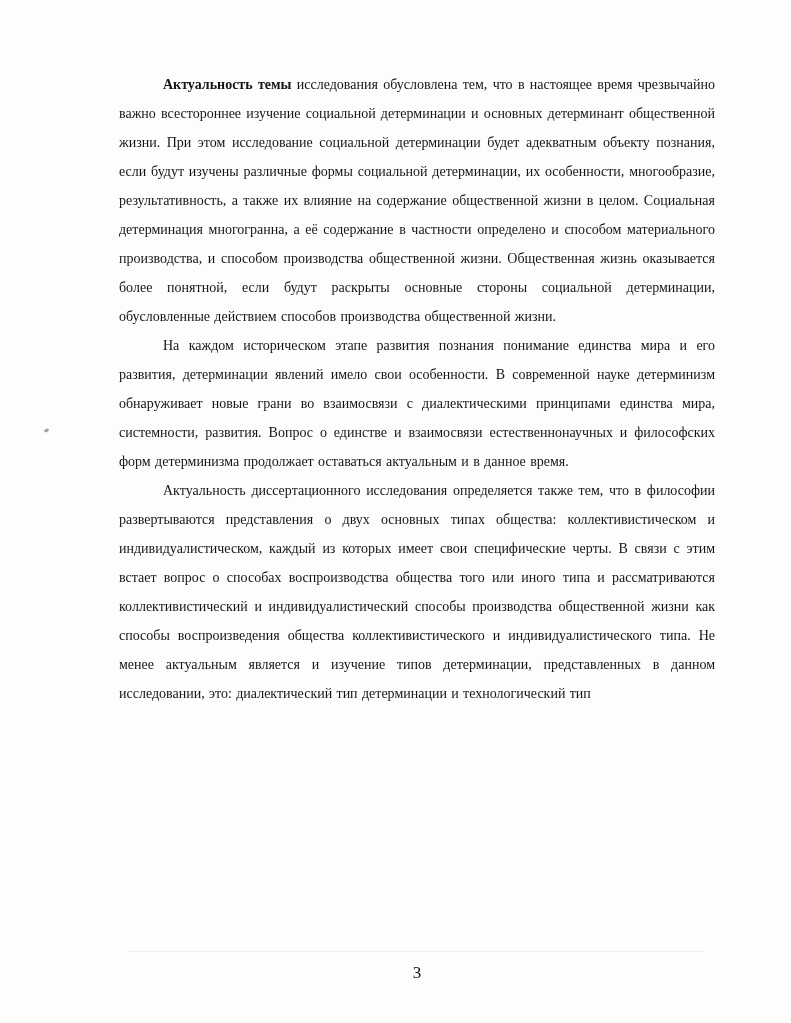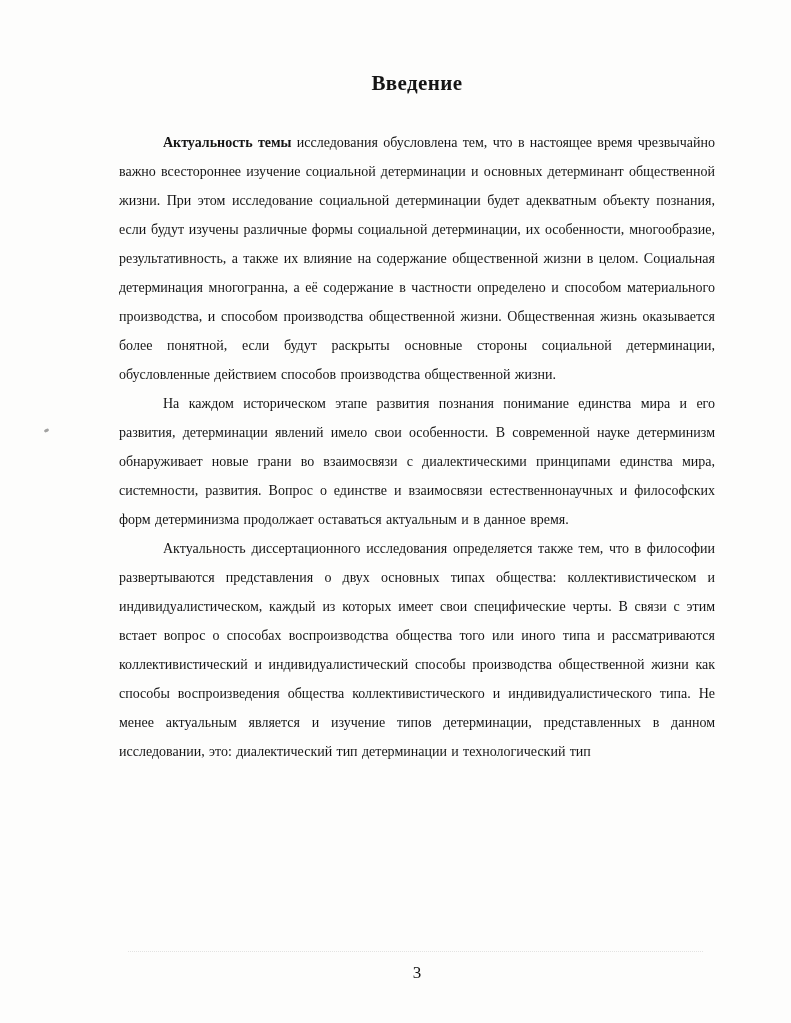--- a/index.html
+++ b/index.html
@@ -71,21 +71,20 @@
 </style>
 </head>
 <body>
 
 <div class="page">
 
   <div class="scan-speck"></div>
   <div class="scan-fold-line"></div>
 
   <div class="content">
-    <h1 class="doc-title">Введение</h1>
 
     <div class="doc-body">
       <p><b>Актуальность темы</b><span> исследования обусловлена тем, что в настоящее время чрезвычайно важно всестороннее изучение социальной детерминации и основных детерминант общественной жизни. При этом исследование социальной детерминации будет адекватным объекту познания, если будут изучены различные формы социальной детерминации, их особенности, многообразие, результативность, а также их влияние на содержание общественной жизни в целом. Социальная детерминация многогранна, а её содержание в частности определено и способом материального производства, и способом производства общественной жизни. Общественная жизнь оказывается более понятной, если будут раскрыты основные стороны социальной детерминации, обусловленные действием способов производства общественной жизни.</span></p>
 
       <p><b></b><span>На каждом историческом этапе развития познания понимание единства мира и его развития, детерминации явлений имело свои особенности. В современной науке детерминизм обнаруживает новые грани во взаимосвязи с диалектическими принципами единства мира, системности, развития. Вопрос о единстве и взаимосвязи естественнонаучных и философских форм детерминизма продолжает оставаться актуальным и в данное время.</span></p>
 
       <p><b></b><span>Актуальность диссертационного исследования определяется также тем, что в философии развертываются представления о двух основных типах общества: коллективистическом и индивидуалистическом, каждый из которых имеет свои специфические черты. В связи с этим встает вопрос о способах воспроизводства общества того или иного типа и рассматриваются коллективистический и индивидуалистический способы производства общественной жизни как способы воспроизведения общества коллективистического и индивидуалистического типа. Не менее актуальным является и изучение типов детерминации, представленных в данном исследовании, это: диалектический тип детерминации и технологический тип</span></p>
     </div>
   </div>
 

